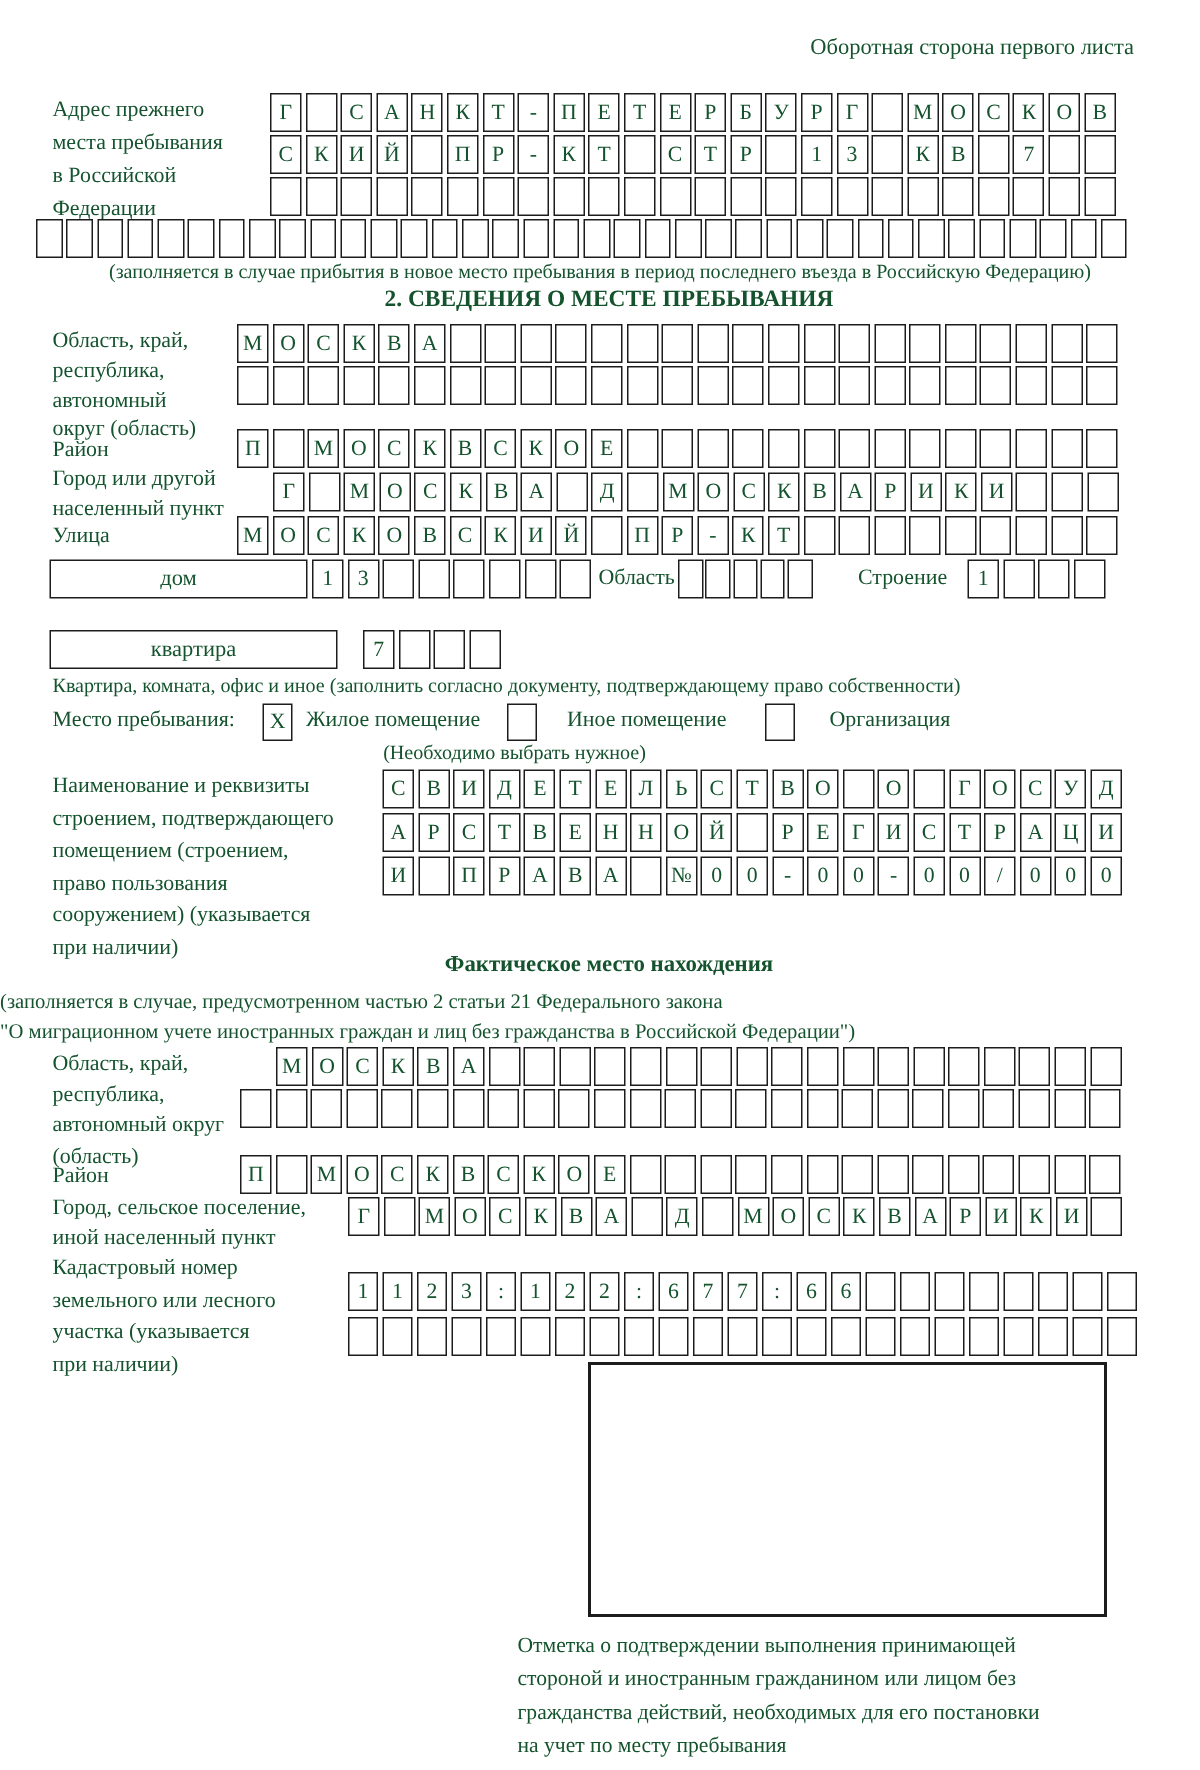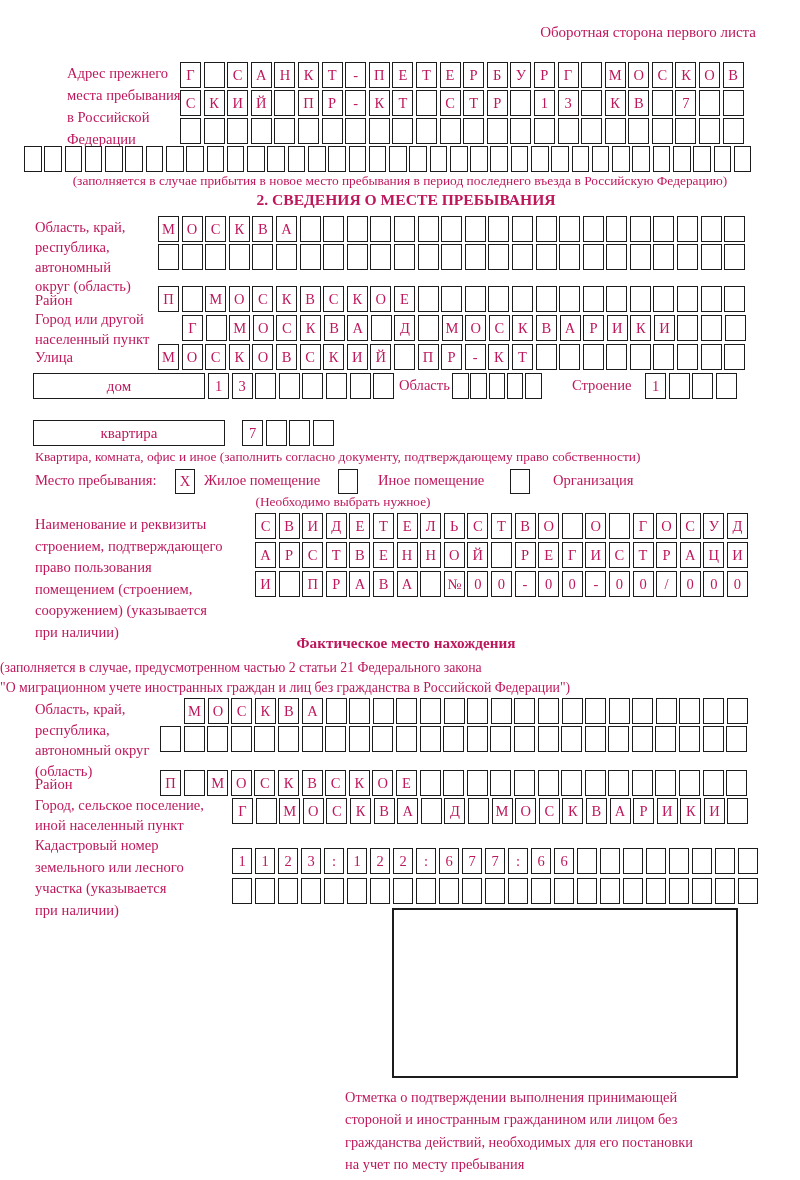--- a/index.html
+++ b/index.html
@@ -1,18 +1,18 @@
 <!DOCTYPE html>
 <html lang="ru"><head>
 <meta charset="utf-8">
 <style>
   html,body{margin:0;padding:0;background:#fff;}
   .page{
     position:relative;width:800px;height:1180px;background:#fff;
-    font-family:"Liberation Serif","DejaVu Serif",serif;color:#be185d;overflow:hidden;
+    font-family:"Liberation Serif","DejaVu Serif",serif;color:#14532d;overflow:hidden;
   }
   .note{position:absolute;top:24px;right:44px;font-size:15px;}
   .lbl{position:absolute;font-size:14.6px;}
   .lbl .ln{white-space:nowrap;}
   .lh22 .ln{line-height:22px;}
   .lh20 .ln{line-height:19.8px;}
   .lh205 .ln{line-height:20.5px;}
   .lh215 .ln{line-height:21.5px;}
   .single{white-space:nowrap;}
   .cap{position:absolute;font-size:13.4px;white-space:nowrap;}
@@ -42,21 +42,21 @@
   .fact-cap{position:absolute;left:0;right:0;font-size:13.8px;}
   .fact-cap .ln{line-height:20px;}
 </style>
 </head>
 <body>
 
 <div class="page">
 
   <div class="note">Оборотная сторона первого листа</div>
 
-  <div class="lbl lh22" style="left:35px;top:62px;margin-left:32px;">
+  <div class="lbl lh22" style="left:35px;top:62px;">
       <div class="ln">Адрес прежнего</div>
       <div class="ln">места пребывания</div>
       <div class="ln">в Российской</div>
       <div class="ln">Федерации</div>
     </div>
   <div class="row" style="left:180px;top:62px;">
       <span class="cell">Г</span>
       <span class="cell"></span>
       <span class="cell">С</span>
       <span class="cell">А</span>
@@ -366,22 +366,22 @@
   <div class="inline-lbl" style="left:204px;top:472px;">Жилое помещение</div>
   <div class="cb" style="left:338px;top:469px;"></div>
   <div class="inline-lbl" style="left:378px;top:472px;">Иное помещение</div>
   <div class="cb" style="left:510px;top:469px;"></div>
   <div class="inline-lbl" style="left:553px;top:472px;">Организация</div>
   <div class="cap" style="left:243px;top:494px;width:200px;text-align:center;">(Необходимо выбрать нужное)</div>
 
   <div class="lbl lh215" style="left:35px;top:514px;">
       <div class="ln">Наименование и реквизиты</div>
       <div class="ln">строением, подтверждающего</div>
+      <div class="ln">помещением (строением,</div>
       <div class="ln">право пользования</div>
-      <div class="ln">помещением (строением,</div>
       <div class="ln">сооружением) (указывается</div>
       <div class="ln">при наличии)</div>
     </div>
   <div class="row" style="left:255px;top:513px;">
       <span class="cell">С</span>
       <span class="cell">В</span>
       <span class="cell">И</span>
       <span class="cell">Д</span>
       <span class="cell">Е</span>
       <span class="cell">Т</span>

